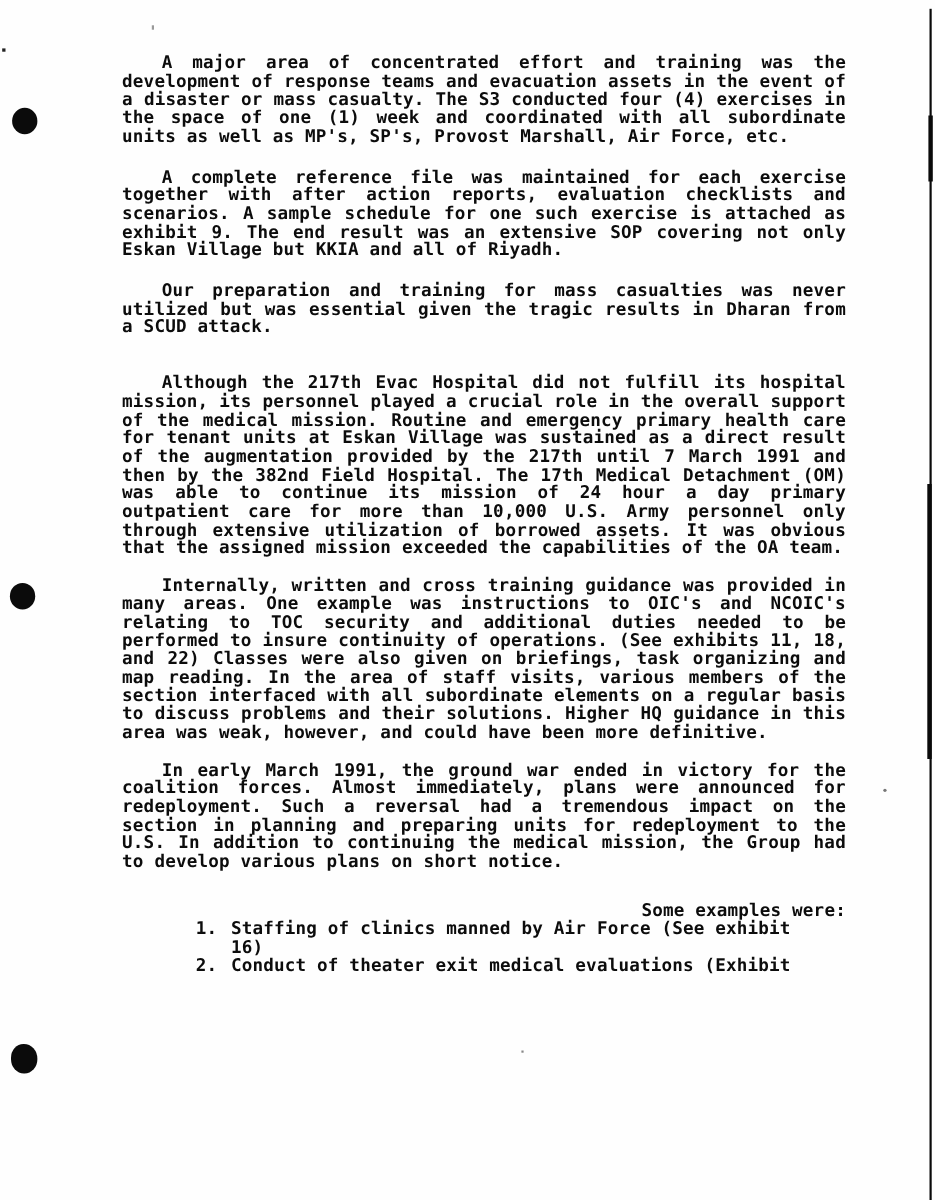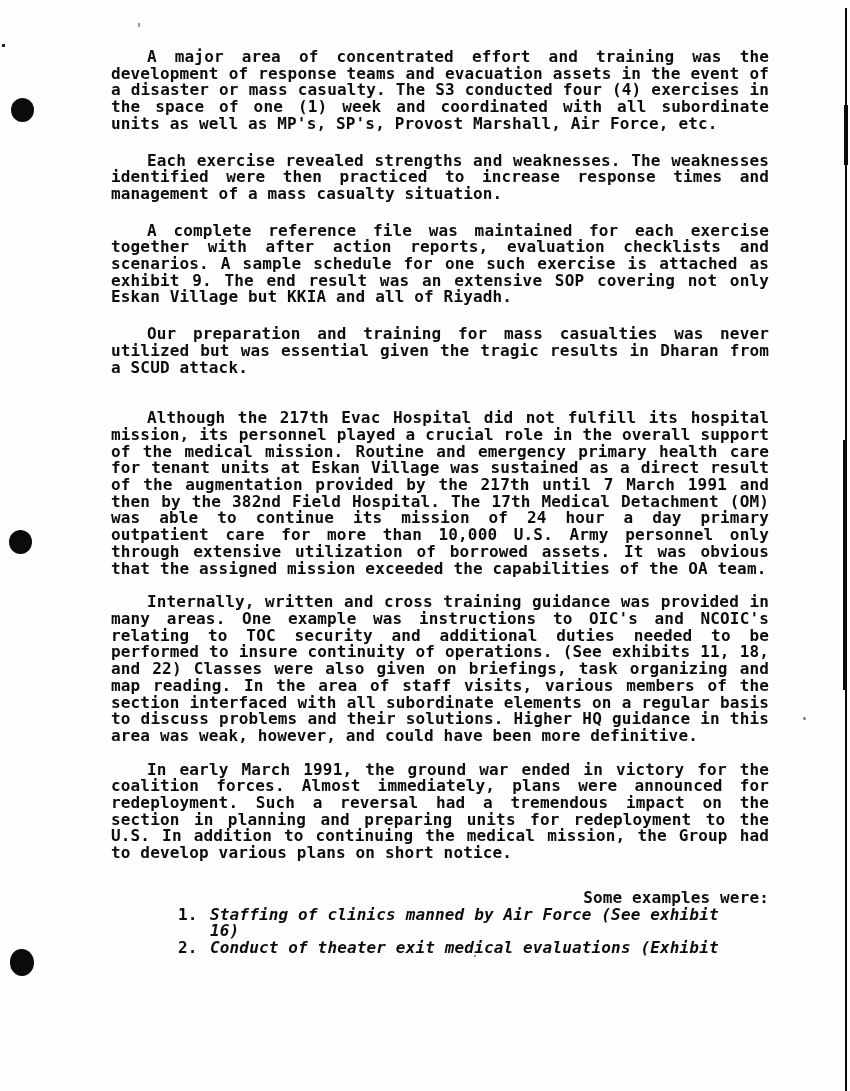--- a/index.html
+++ b/index.html
@@ -45,21 +45,20 @@
     text-align: left;
     align-items: flex-start;
   }
   .list-num {
     flex: 0 0 32px;
     width: 32px;
   }
   .list-text {
     flex: 0 1 auto;
     white-space: pre-wrap;
-    font-style: italic;
   }
   
   .punch {
     position: absolute;
     background: #0b0b0b;
     border-radius: 50%;
   }
   .punch.p1 { left: 11px; top: 98px;  width: 23px; height: 24px; }
   .punch.p2 { left: 9px;  top: 530px; width: 23px; height: 24px; }
   .punch.p3 { left: 10px; top: 949px; width: 24px; height: 27px; border-radius: 48% 52% 50% 50%; }
@@ -79,21 +78,20 @@
   .speck.s3 { left: 803px; top: 717px; width: 3px; height: 3px; background:#777; border-radius:50%; }
   .speck.s4 { left: 474px; top: 955px; width: 2px; height: 2px; background:#888; }
 </style>
 </head>
 <body>
 
 <div class="page">
 
   <div class="content">
     <p class="para">A major area of concentrated effort and training was the development of response teams and evacuation assets in the event of a disaster or mass casualty.  The S3 conducted four (4) exercises in the space of one (1) week and coordinated with all subordinate units as well as MP's, SP's, Provost Marshall, Air Force, etc.</p>
-    <p class="para">Each exercise revealed strengths and weaknesses.  The weaknesses identified were then practiced to increase response times and management of a mass casualty situation.</p>
     <p class="para">A complete reference file was maintained for each exercise together with after action reports, evaluation checklists and scenarios.  A sample schedule for one such exercise is attached as exhibit 9.  The end result was an extensive SOP covering not only Eskan Village but KKIA and all of Riyadh.</p>
     <p class="para mb34">Our preparation and training for mass casualties was never utilized but was essential given the tragic results in Dharan from a SCUD attack.</p>
     <p class="para mb17">Although the 217th Evac Hospital did not fulfill its hospital mission, its personnel played a crucial role in the overall support of the medical mission.  Routine and emergency primary health care for tenant units at Eskan Village was sustained as a direct result of the augmentation provided by the 217th until 7 March 1991 and then by the 382nd Field Hospital.  The 17th Medical Detachment (OM) was able to continue its mission of 24 hour a day primary outpatient care for more than 10,000 U.S. Army personnel only through extensive utilization of borrowed assets.  It was obvious that the assigned mission exceeded the capabilities of the OA team.</p>
     <p class="para mb17">Internally, written and cross training guidance was provided in many areas.  One example was instructions to OIC's and NCOIC's relating to TOC security and additional duties needed to be performed to insure continuity of operations.  (See exhibits 11, 18, and 22)  Classes were also given on briefings, task organizing and map reading.  In the area of staff visits, various members of the section interfaced with all subordinate elements on a regular basis to discuss problems and their solutions.  Higher HQ guidance in this area was weak, however, and could have been more definitive.</p>
     <p class="para mb16">In early March 1991, the ground war ended in victory for the coalition forces.  Almost immediately, plans were announced for redeployment.  Such a reversal had a tremendous impact on the section in planning and preparing units for redeployment to the U.S.  In addition to continuing the medical mission, the Group had to develop various plans on short notice.</p>
 
     <div class="list">
       <div class="list-intro">Some examples were:</div>
       <div class="list-item">
         <span class="list-num">1.</span>

